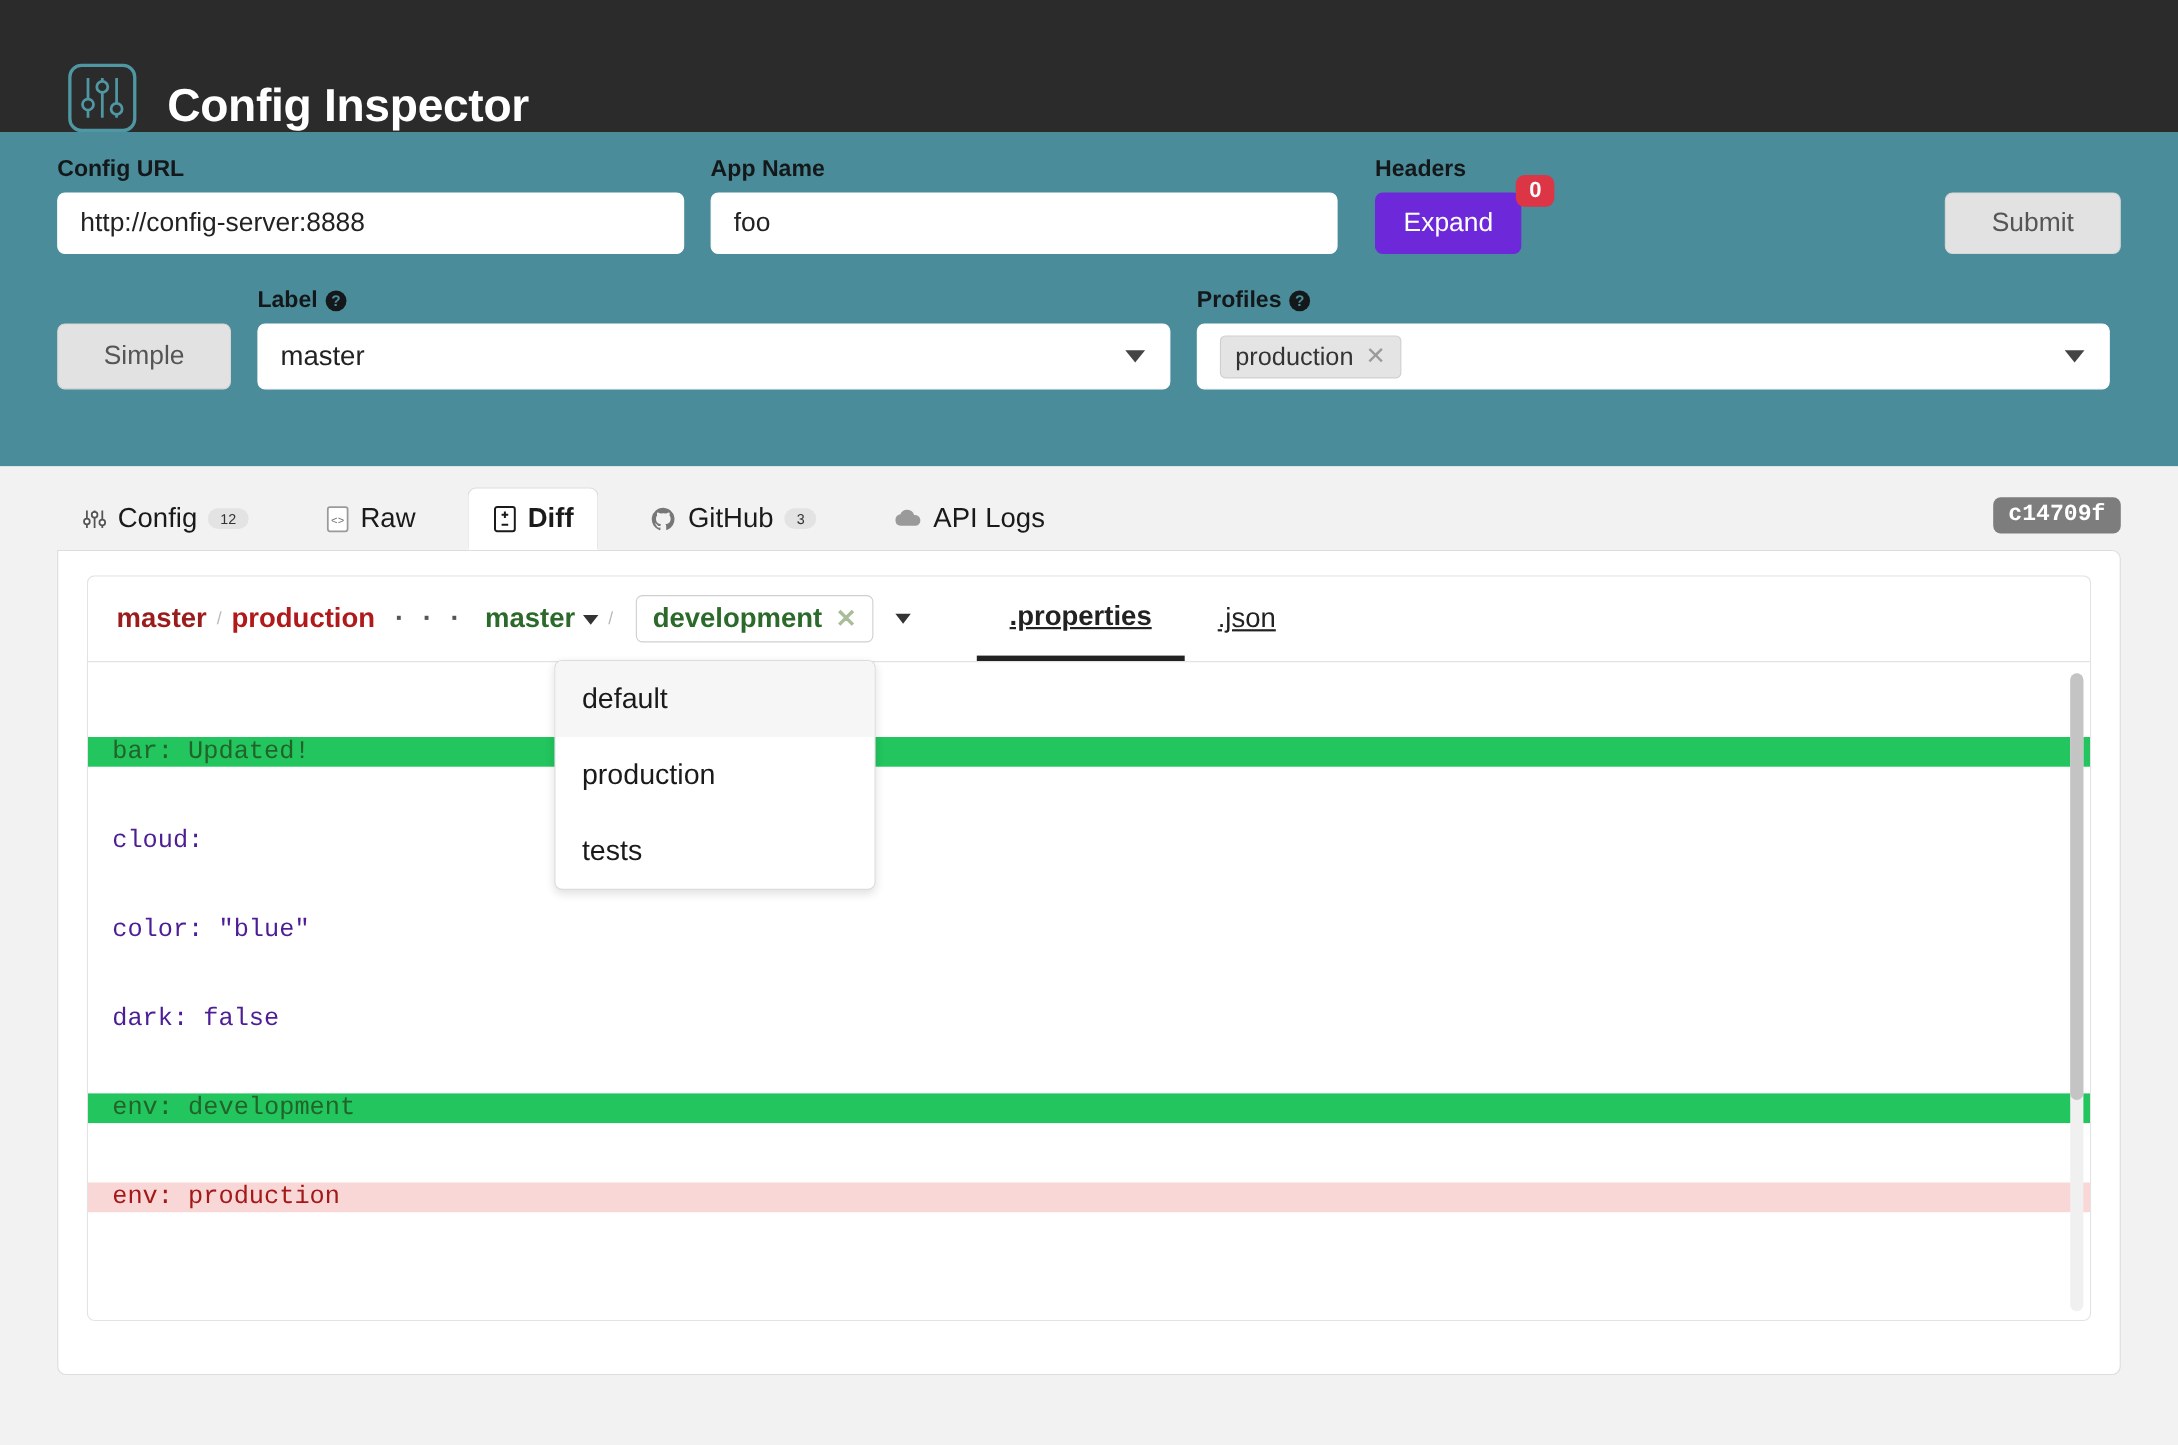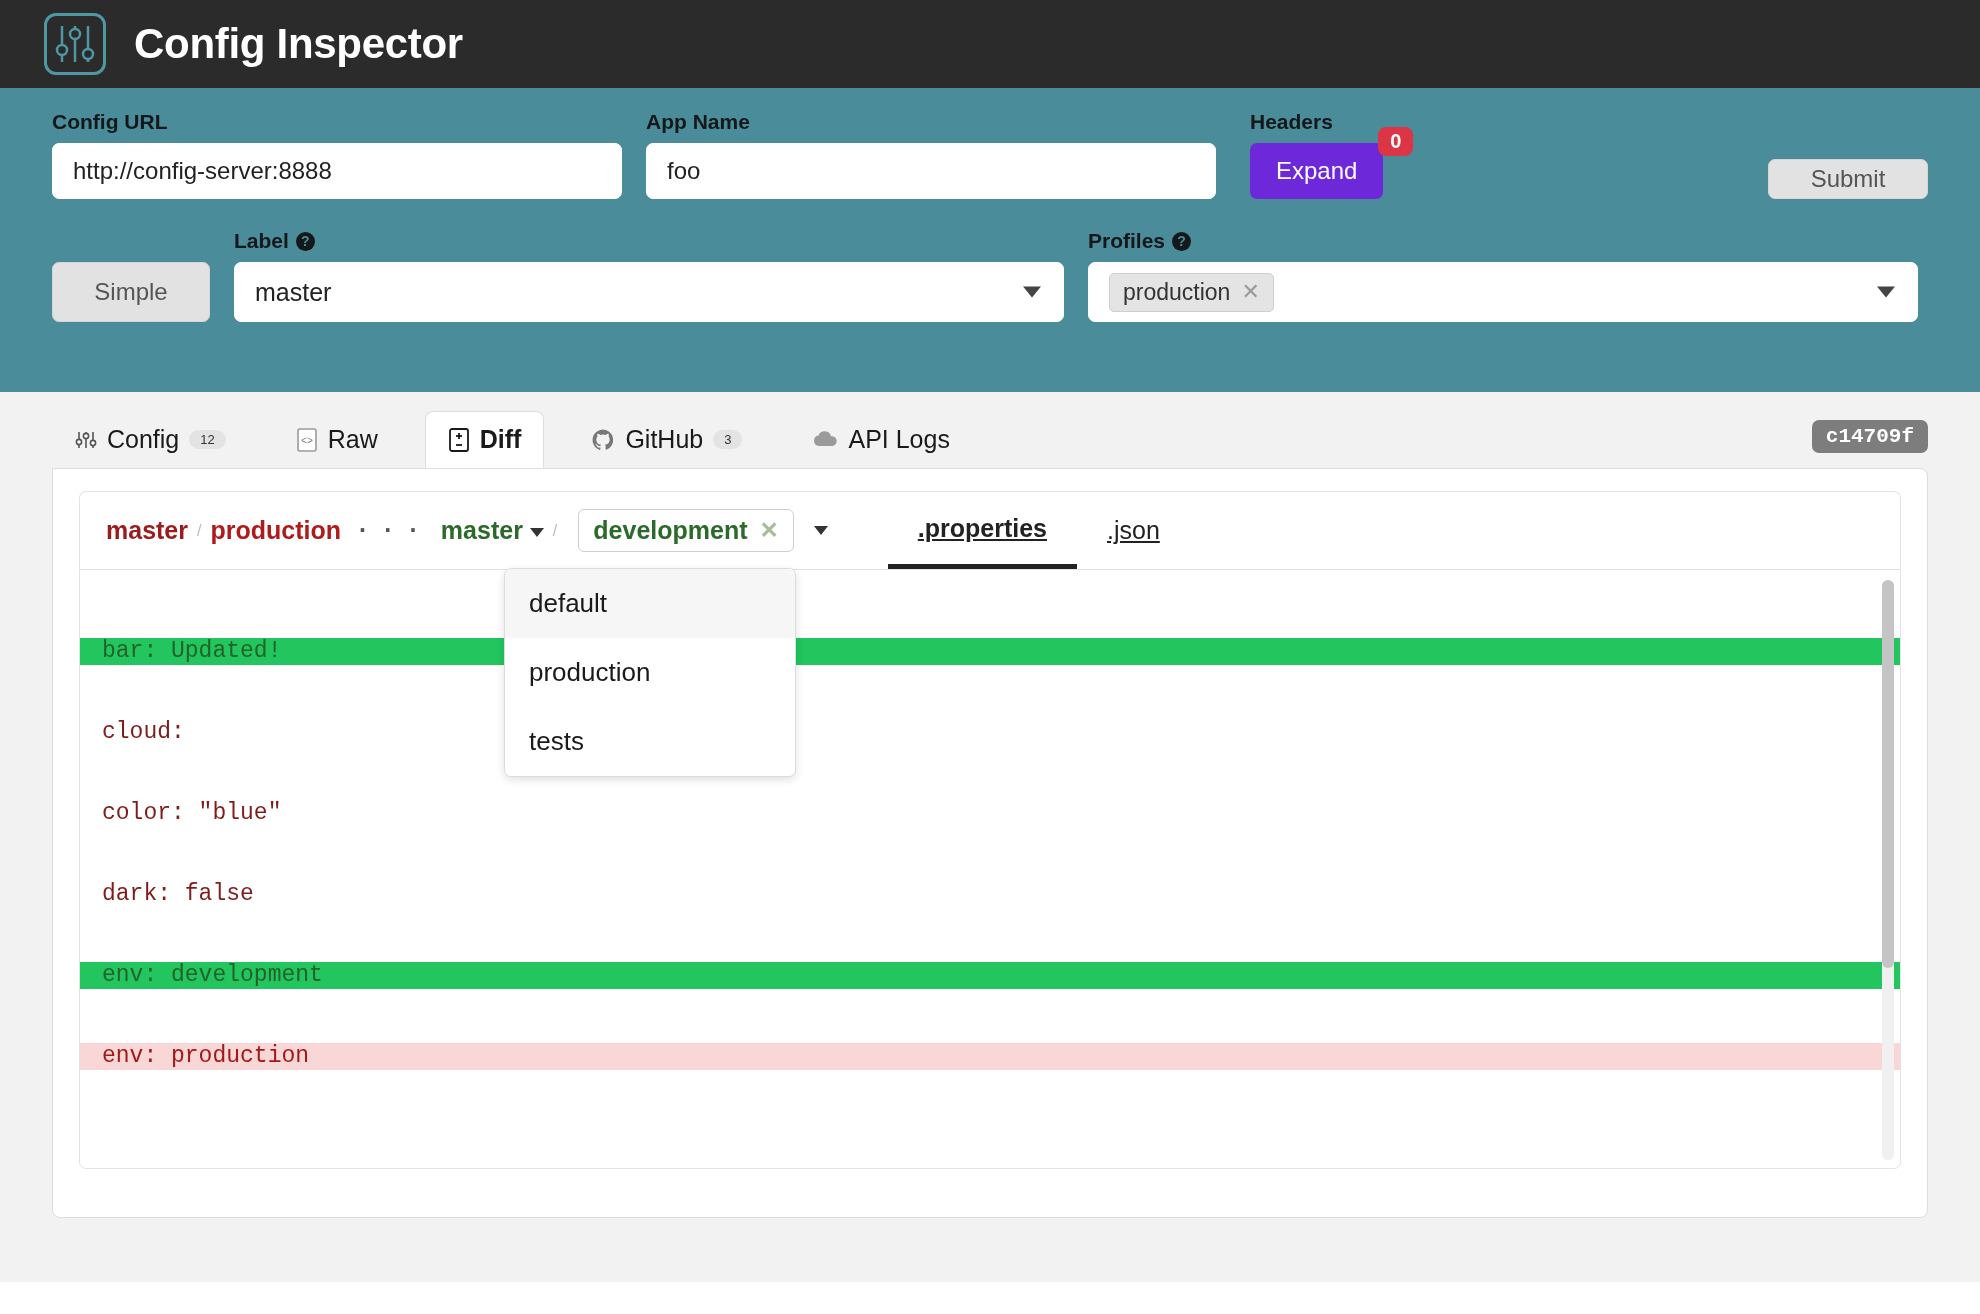--- a/index.html
+++ b/index.html
@@ -7,25 +7,25 @@
   body {
     width: 1980px;
     height: 1314px;
     background: #ffffff;
     font-family: "Liberation Sans", sans-serif;
     overflow: hidden;
   }
 
   
   .topbar {
-    height: 88px;
+    height: 120px;
     background: #2b2b2b;
     display: flex;
-    align-items: center;
-    padding-left: 44px;
+    align-items: flex-end;
+    padding-left: 62px;
   }
   .logo-box {
     width: 62px; height: 62px;
     border: 3px solid #4f97a3;
     border-radius: 12px;
     position: relative;
     flex: 0 0 auto;
   }
   .app-title {
     color: #ffffff;
@@ -72,21 +72,21 @@
     font-size: 24px;
     padding: 0 20px;
     color: #222;
     font-family: "Liberation Sans", sans-serif;
     outline: none;
   }
   .btn-grey {
     background: #e2e2e2;
     border: 1px solid #d6d6d6;
     border-radius: 7px;
-    height: 40px;
+    height: 56px;
     font-size: 24px;
     color: #555;
     padding: 0 26px;
     cursor: pointer;
     font-family: "Liberation Sans", sans-serif;
   }
   .btn-dark {
     background: #6d28d9;
     border: none;
     border-radius: 7px;
@@ -285,21 +285,21 @@
     background: #fff;
   }
   .code {
     font-family: "Liberation Mono", monospace;
     font-size: 23px;
     line-height: 27px;
     padding: 14px 0 0 0;
     white-space: pre-wrap;
     word-break: break-all;
   }
-  .ln { padding: 0 22px; color: #7f1d1d; }
+  .ln { padding: 0 22px; color: #4c1d95; }
   .ln.add { background: #22c55e; color: #23632a; }
   .ln.del { background: #f9d7d7; color: #a31818; }
   .scrollbar {
     position: absolute;
     right: 6px; top: 10px;
     width: 12px; height: 580px;
     background: #f0f0f0;
     border-radius: 6px;
   }
   .scrollthumb {

